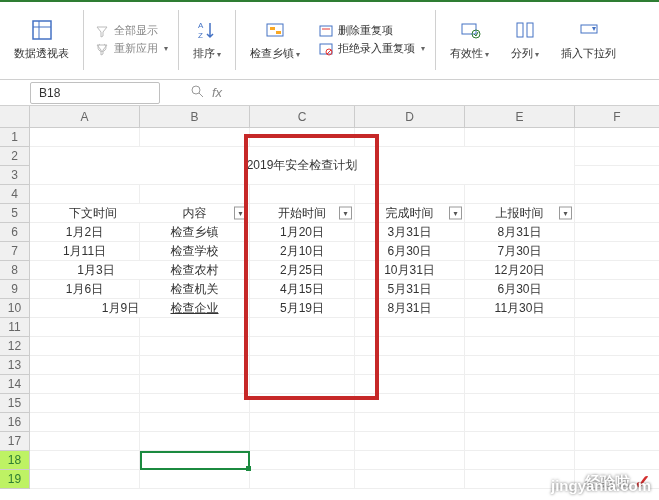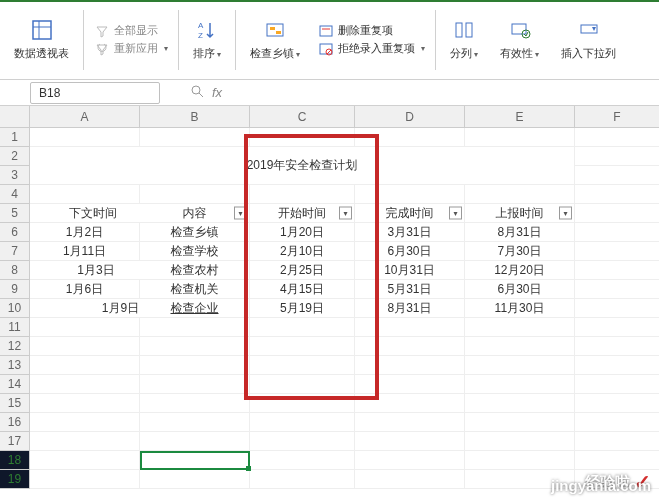--- a/index.html
+++ b/index.html
@@ -25,21 +25,21 @@
 .fx-area { display: flex; align-items: center; margin-left: 30px; gap: 8px; color: #888; font-size: 12px; }
 .fx-area .fx { font-style: italic; font-size: 13px; }
 
 
 .sheet { position: relative; width: 100%; height: calc(500px - 80px - 26px); overflow: hidden; }
 .corner { position: absolute; top: 0; left: 0; width: 30px; height: 22px; background: #f0f0f0; border-right: 1px solid #ccc; border-bottom: 1px solid #ccc; }
 .colheads { position: absolute; top: 0; left: 30px; height: 22px; display: flex; }
 .colhead { height: 22px; background: #f0f0f0; border-right: 1px solid #ccc; border-bottom: 1px solid #ccc; display: flex; align-items: center; justify-content: center; font-size: 12px; color: #666; }
 .rowheads { position: absolute; top: 22px; left: 0; width: 30px; }
 .rowhead { width: 30px; background: #f0f0f0; border-right: 1px solid #ccc; border-bottom: 1px solid #ccc; display: flex; align-items: center; justify-content: center; font-size: 12px; color: #666; }
-.rowhead.sel { background: #0f172a; color: #2e7d32; }
+.rowhead.sel { background: #bef264; color: #2e7d32; }
 .cells { position: absolute; top: 22px; left: 30px; }
 .cell { position: absolute; border-right: 1px solid #eee; border-bottom: 1px solid #eee; font-size: 12px; color: #333; display: flex; align-items: center; justify-content: center; padding: 0 4px; background: #fff; }
 .cell.header { font-size: 12px; }
 .filterbtn { width: 13px; height: 13px; border: 1px solid #999; background: #fff; margin-left: auto; position: absolute; right: 2px; top: 50%; transform: translateY(-50%); display: flex; align-items: center; justify-content: center; font-size: 8px; color: #555; cursor: pointer; }
 .title-cell { justify-content: center; color: #333; }
 
 .active-cell { position: absolute; border: 2px solid #1b8a3f; background: rgba(255,255,255,0); pointer-events: none; }
 .active-cell::after { content: ""; position: absolute; right: -3px; bottom: -3px; width: 5px; height: 5px; background: #1b8a3f; }
 
 .red-box { position: absolute; border: 4px solid #c62828; pointer-events: none; }
@@ -125,35 +125,35 @@
           </svg>
         </span>
       <span>拒绝录入重复项</span>
       <span class="dropdown-arrow">▾</span>
     </div>
   </div>
   <div class="vsep"></div>
   <div class="rgroup">
     <span class="ricon">
       <svg width="22" height="22">
-          <rect x="3" y="4" width="6" height="14" fill="none" stroke="#4472c4"></rect>
-          <rect x="13" y="4" width="6" height="14" fill="none" stroke="#4472c4"></rect>
-        </svg>
-    </span>
-    <span class="rlabel"><span>分列</span><span class="dropdown-arrow">▾</span></span>
-  </div>
-  <div class="rgroup">
-    <span class="ricon">
-      <svg width="22" height="22">
           <rect x="3" y="5" width="14" height="10" fill="none" stroke="#4472c4"></rect>
           <circle cx="17" cy="15" r="4" fill="none" stroke="#2e7d32"></circle>
           <path d="M15 15 L17 17 L19 13" fill="none" stroke="#2e7d32"></path>
         </svg>
     </span>
     <span class="rlabel"><span>有效性</span><span class="dropdown-arrow">▾</span></span>
+  </div>
+  <div class="rgroup">
+    <span class="ricon">
+      <svg width="22" height="22">
+          <rect x="3" y="4" width="6" height="14" fill="none" stroke="#4472c4"></rect>
+          <rect x="13" y="4" width="6" height="14" fill="none" stroke="#4472c4"></rect>
+        </svg>
+    </span>
+    <span class="rlabel"><span>分列</span><span class="dropdown-arrow">▾</span></span>
   </div>
   <div class="rgroup">
     <span class="ricon">
       <svg width="22" height="22">
           <rect x="3" y="6" width="16" height="8" fill="none" stroke="#4472c4"></rect>
           <path d="M14 8 L18 8 L16 12 Z" fill="#4472c4"></path>
         </svg>
     </span>
     <span class="rlabel">插入下拉列</span>
   </div>

